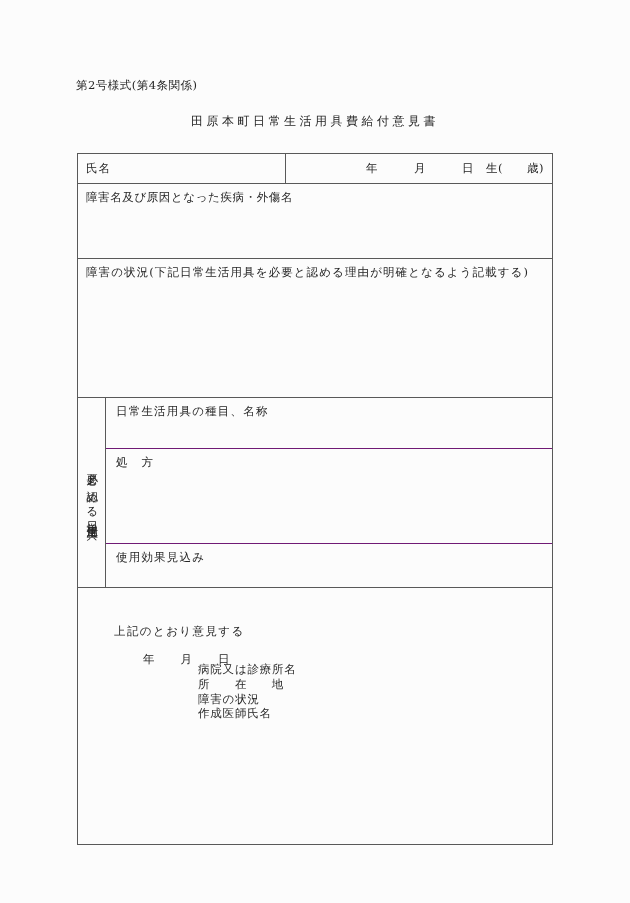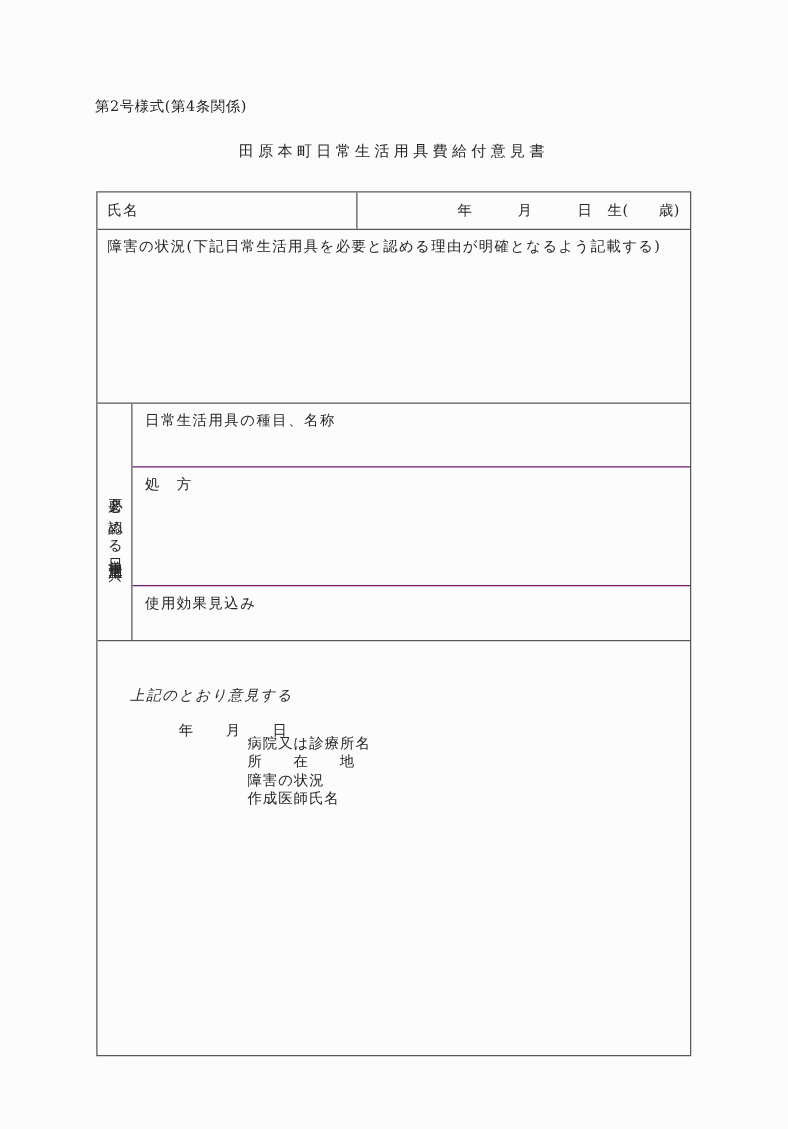--- a/index.html
+++ b/index.html
@@ -45,21 +45,21 @@
   .equip-sidebar .vtext {
     writing-mode:vertical-rl; text-orientation:upright;
     letter-spacing:1.5px; line-height:1;
   }
   .equip-body { flex:1; display:flex; flex-direction:column; }
   .equip-cell { padding:6px 10px; border-bottom:1px solid #701a75; letter-spacing:1.2px; }
   .equip-cell-type { height:51px; }
   .equip-cell-presc { height:95px; }
   .equip-cell-effect { flex:1; border-bottom:none; }
   .row-opinion { flex:1; border-bottom:none; }
-  .opinion-statement { position:absolute; left:26px; top:36px; letter-spacing:1.4px;font-style:italic; }
+  .opinion-statement { position:absolute; left:36px; top:36px; letter-spacing:1.4px; }
   .opinion-date { position:absolute; left:65px; top:64px; }
   .opinion-fields { position:absolute; left:120px; top:74px; line-height:14.8px; letter-spacing:0.8px; }
 </style>
 </head>
 <body>
 
 <div class="page">
 
   <div class="form-number">第2号様式(第4条関係)</div>
 
@@ -69,20 +69,23 @@
 
     <div class="t-row row-name">
       <div class="cell-name">
         <span>氏名</span>
       </div>
       <div class="cell-birth">
         <span>年　　　月　　　日　生(　　歳)</span>
       </div>
     </div>
 
+    <div class="t-row row-dis-name">
+      <span>障害名及び原因となった疾病・外傷名</span>
+    </div>
 
     <div class="t-row row-dis-status">
       <span>障害の状況(下記日常生活用具を必要と認める理由が明確となるよう記載する)</span>
     </div>
 
     <div class="t-row row-equip">
       <div class="equip-sidebar">
         <span class="vtext">必要と認める日常生活用具</span>
       </div>
       <div class="equip-body">

